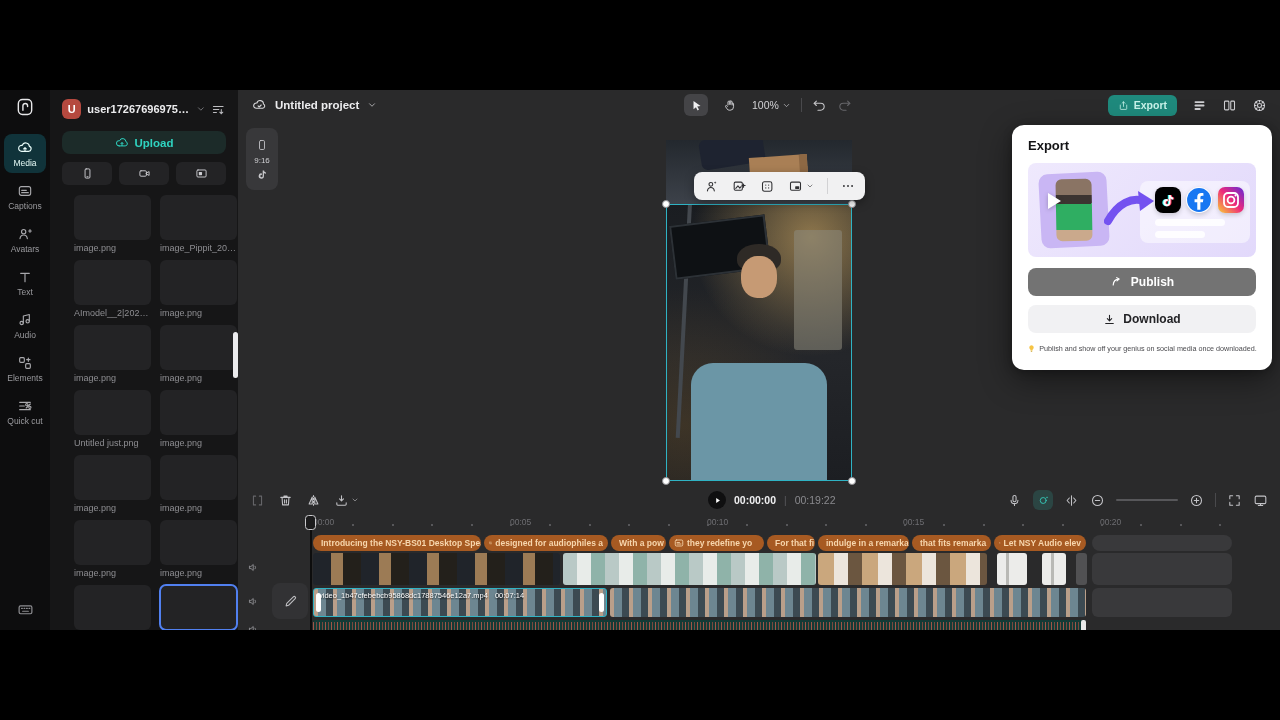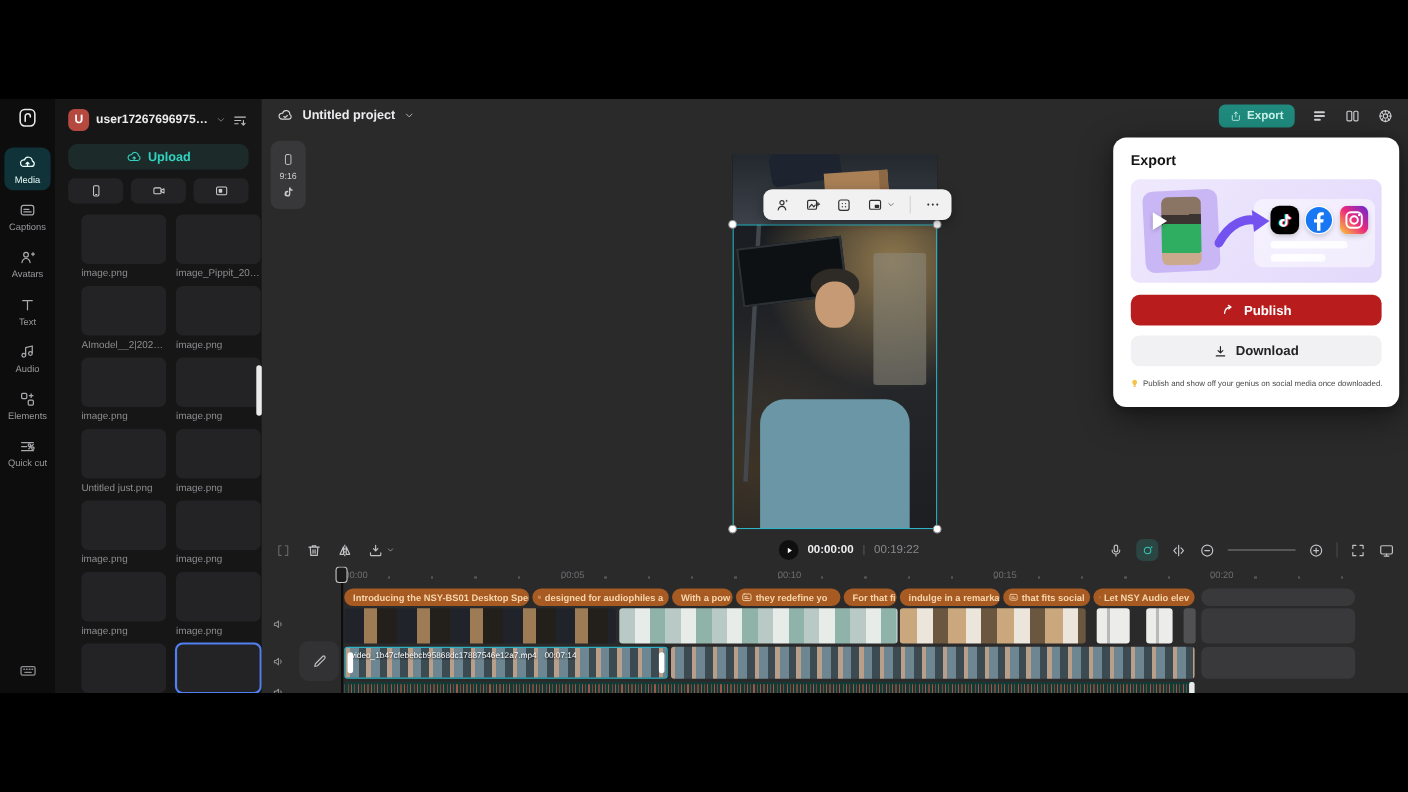--- a/index.html
+++ b/index.html
@@ -124,21 +124,21 @@
   .illus{position:absolute;left:16px;top:38px;width:228px;height:94px;border-radius:8px;background:linear-gradient(135deg,#efe9fd,#e2d9fb);overflow:hidden;}
   .il-white{position:absolute;left:112px;top:18px;width:110px;height:62px;border-radius:8px;background:rgba(255,255,255,.5);}
   .il-card{position:absolute;left:12px;top:10px;width:68px;height:74px;border-radius:9px;background:#c9b6f4;transform:rotate(-3deg);overflow:hidden;}
   .il-person{position:absolute;left:16px;top:6px;width:36px;height:62px;background:linear-gradient(180deg,#8a7464 0 26%,#3c3431 26% 40%,#2fae62 40% 82%,#caa98c 82%);border-radius:6px;transform:rotate(2deg);}
   .il-play{position:absolute;left:20px;top:30px;width:0;height:0;border-left:13px solid #fff;border-top:8px solid transparent;border-bottom:8px solid transparent;filter:drop-shadow(0 1px 2px rgba(0,0,0,.25));}
   .brand{position:absolute;top:24px;width:26px;height:26px;border-radius:8px;display:flex;align-items:center;justify-content:center;box-shadow:0 2px 5px rgba(0,0,0,.18);}
   .tiktok{left:127px;background:#000;color:#fff;}
   .fb{left:158px;background:#fff;border-radius:50%;}
   .ig{left:190px;}
   .il-bar{position:absolute;height:7px;border-radius:3.5px;background:rgba(255,255,255,.85);}
-  .btn-publish{position:absolute;left:16px;top:143px;width:228px;height:28px;border-radius:8px;background:#b91c1c;color:#fff;display:flex;align-items:center;justify-content:center;gap:7px;font-size:12px;font-weight:bold;cursor:pointer;}
+  .btn-publish{position:absolute;left:16px;top:143px;width:228px;height:28px;border-radius:8px;background:#737373;color:#fff;display:flex;align-items:center;justify-content:center;gap:7px;font-size:12px;font-weight:bold;cursor:pointer;}
   .btn-download{position:absolute;left:16px;top:180px;width:228px;height:28px;border-radius:8px;background:#f1f1f3;color:#232326;display:flex;align-items:center;justify-content:center;gap:7px;font-size:12px;font-weight:bold;cursor:pointer;}
   .tip{position:absolute;left:8px;top:219px;width:244px;display:flex;align-items:center;justify-content:center;gap:3px;font-size:7.2px;color:#4a4a4e;white-space:nowrap;}
 
   .drag-handle{position:absolute;left:233px;top:242px;width:5px;height:46px;border-radius:3px;background:#ececee;z-index:9;cursor:ew-resize;}
 </style>
 </head>
 <body>
 
 <div class="stage">
   <div class="app">
@@ -314,20 +314,47 @@
 
       <header class="topbar">
         <div class="tb-left">
           <svg class="st" width="15" height="15" viewBox="0 0 24 24">
               <path d="M7 16.5a4.3 4.3 0 1 1 .9-8.5A5.3 5.3 0 0 1 18.3 9.7 3.6 3.6 0 0 1 17.2 16.5H7z"></path>
               <path d="M9.7 12.6l1.8 1.8 3.2-3.2"></path>
             </svg>
           <span class="proj">Untitled project</span>
           <svg class="st" width="10" height="10" viewBox="0 0 24 24">
               <path d="M6 9l6 6 6-6"></path>
+            </svg>
+        </div>
+        <div class="tb-mid">
+          <div class="tool-btn on">
+            <svg class="fl" width="13" height="13" viewBox="0 0 24 24">
+                <path d="M6.5 3.5l13 9.6-6.2.9 3.3 5.6-2.6 1.4-3-5.8-4.5 3.6z"></path>
+              </svg>
+          </div>
+          <div class="tool-btn">
+            <svg class="st" width="14" height="14" viewBox="0 0 24 24">
+                <path d="M8.5 12V6.8a1.2 1.2 0 0 1 2.4 0V11m0-5.3a1.2 1.2 0 0 1 2.4 0V11m0-4.3a1.2 1.2 0 0 1 2.4 0V12m0-2a1.2 1.2 0 0 1 2.4 0v5a6 6 0 0 1-6 6h-.6a6 6 0 0 1-4.9-2.6l-2.3-3.9a1.3 1.3 0 0 1 2.1-1.4l1.1 1.4"></path>
+              </svg>
+          </div>
+          <div class="zoomlv">
+            <span>100%</span>
+            <svg class="st" width="9" height="9" viewBox="0 0 24 24">
+                <path d="M6 9l6 6 6-6"></path>
+              </svg>
+          </div>
+          <div class="vdiv"></div>
+          <svg class="st" width="15" height="15" viewBox="0 0 24 24">
+              <path d="M7 5L3.5 8.5 7 12"></path>
+              <path d="M3.5 8.5H14a5.5 5.5 0 0 1 0 11H9.5"></path>
+            </svg>
+          <svg class="st dim" width="15" height="15" viewBox="0 0 24 24">
+              <path d="M17 5l3.5 3.5L17 12"></path>
+              <path d="M20.5 8.5H10a5.5 5.5 0 0 0 0 11h4.5"></path>
             </svg>
         </div>
         <div class="tb-right">
           <div class="export-btn">
             <svg class="st" width="11" height="11" viewBox="0 0 24 24">
                 <path d="M12 14V4M8.8 7.2L12 4l3.2 3.2"></path>
                 <path d="M5 11v8a1.5 1.5 0 0 0 1.5 1.5h11A1.5 1.5 0 0 0 19 19v-8"></path>
               </svg>
             <span>Export</span>
           </div>
@@ -528,21 +555,21 @@
               <rect x="2.5" y="4" width="15" height="12" rx="2.5"></rect>
               <path d="M6 9h5M6 12h8"></path>
             </svg>
             <span>indulge in a remarka</span>
           </div>
         <div class="cap" style="left:674px;width:79px;">
             <svg class="st" width="10" height="10" viewBox="0 0 20 20">
               <rect x="2.5" y="4" width="15" height="12" rx="2.5"></rect>
               <path d="M6 9h5M6 12h8"></path>
             </svg>
-            <span>that fits social</span>
+            <span>that fits remarka</span>
           </div>
         <div class="cap" style="left:756px;width:92px;">
             <svg class="st" width="10" height="10" viewBox="0 0 20 20">
               <rect x="2.5" y="4" width="15" height="12" rx="2.5"></rect>
               <path d="M6 9h5M6 12h8"></path>
             </svg>
             <span>Let NSY Audio elev</span>
           </div>
         <div class="ghost" style="left:854px;top:20px;width:140px;height:16px;border-radius:8px;"></div>
 

